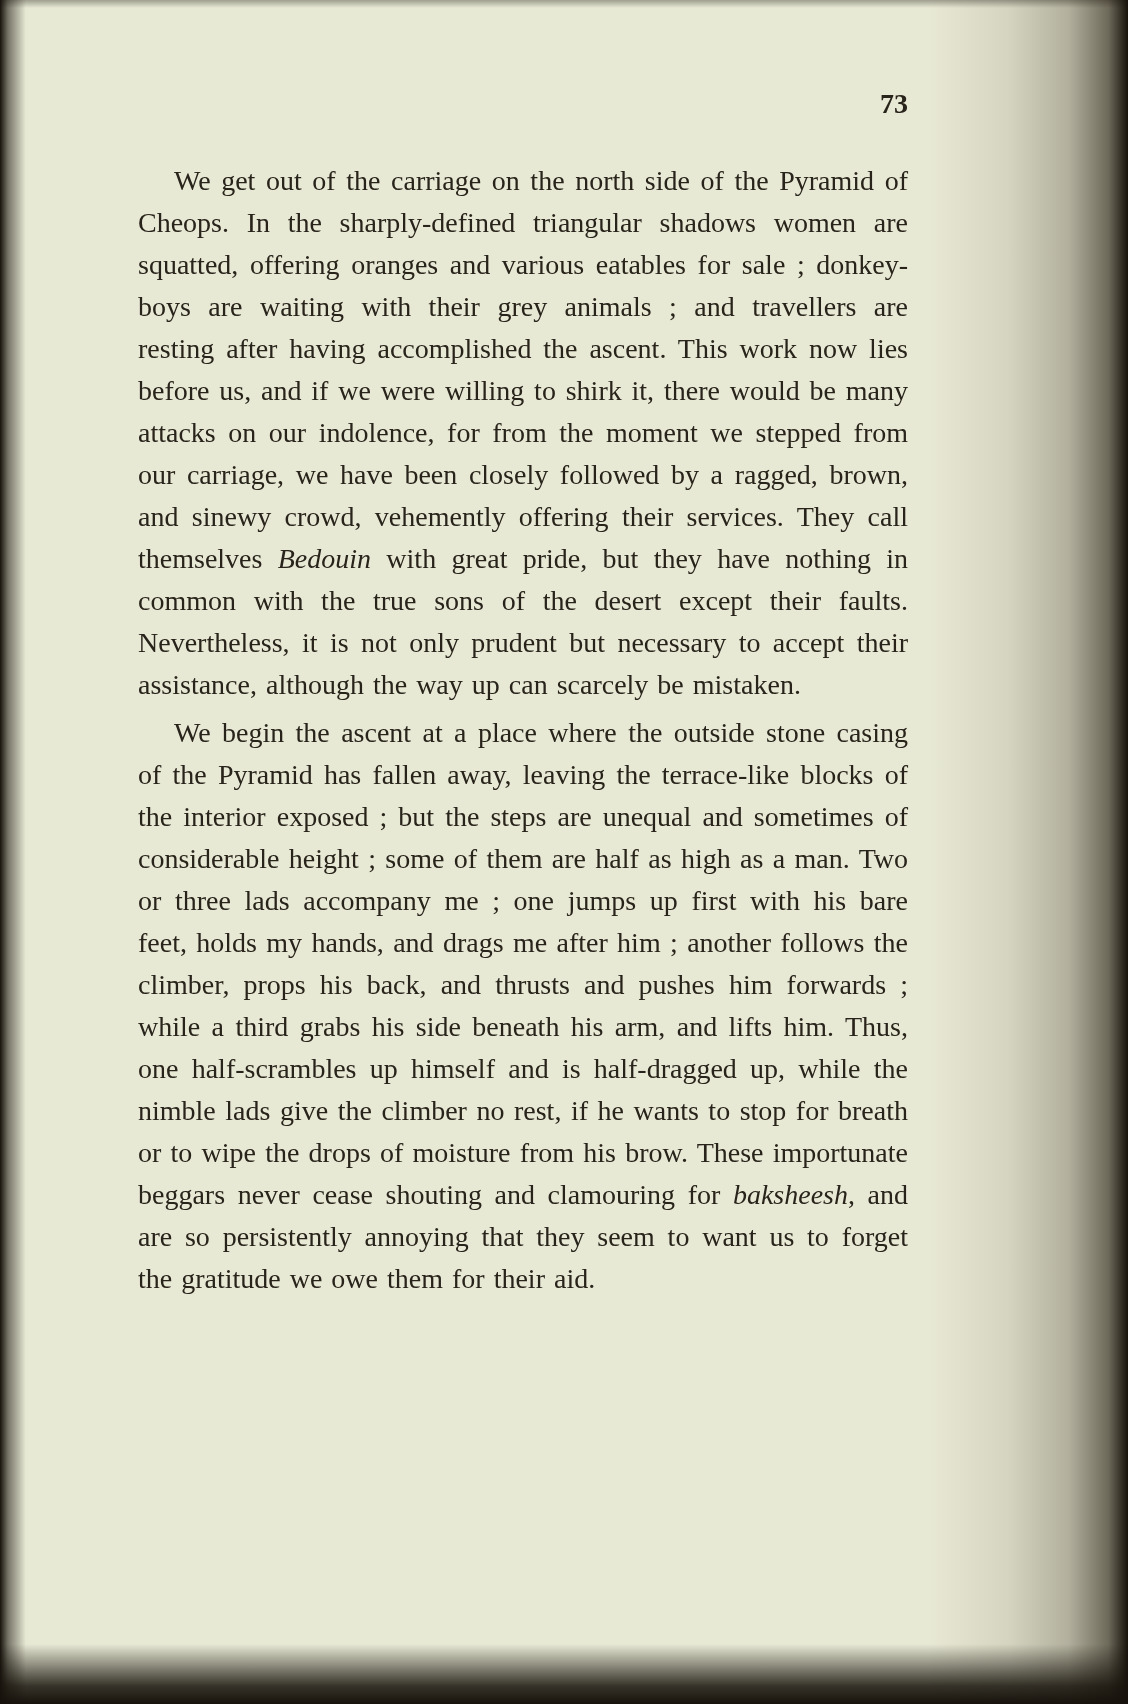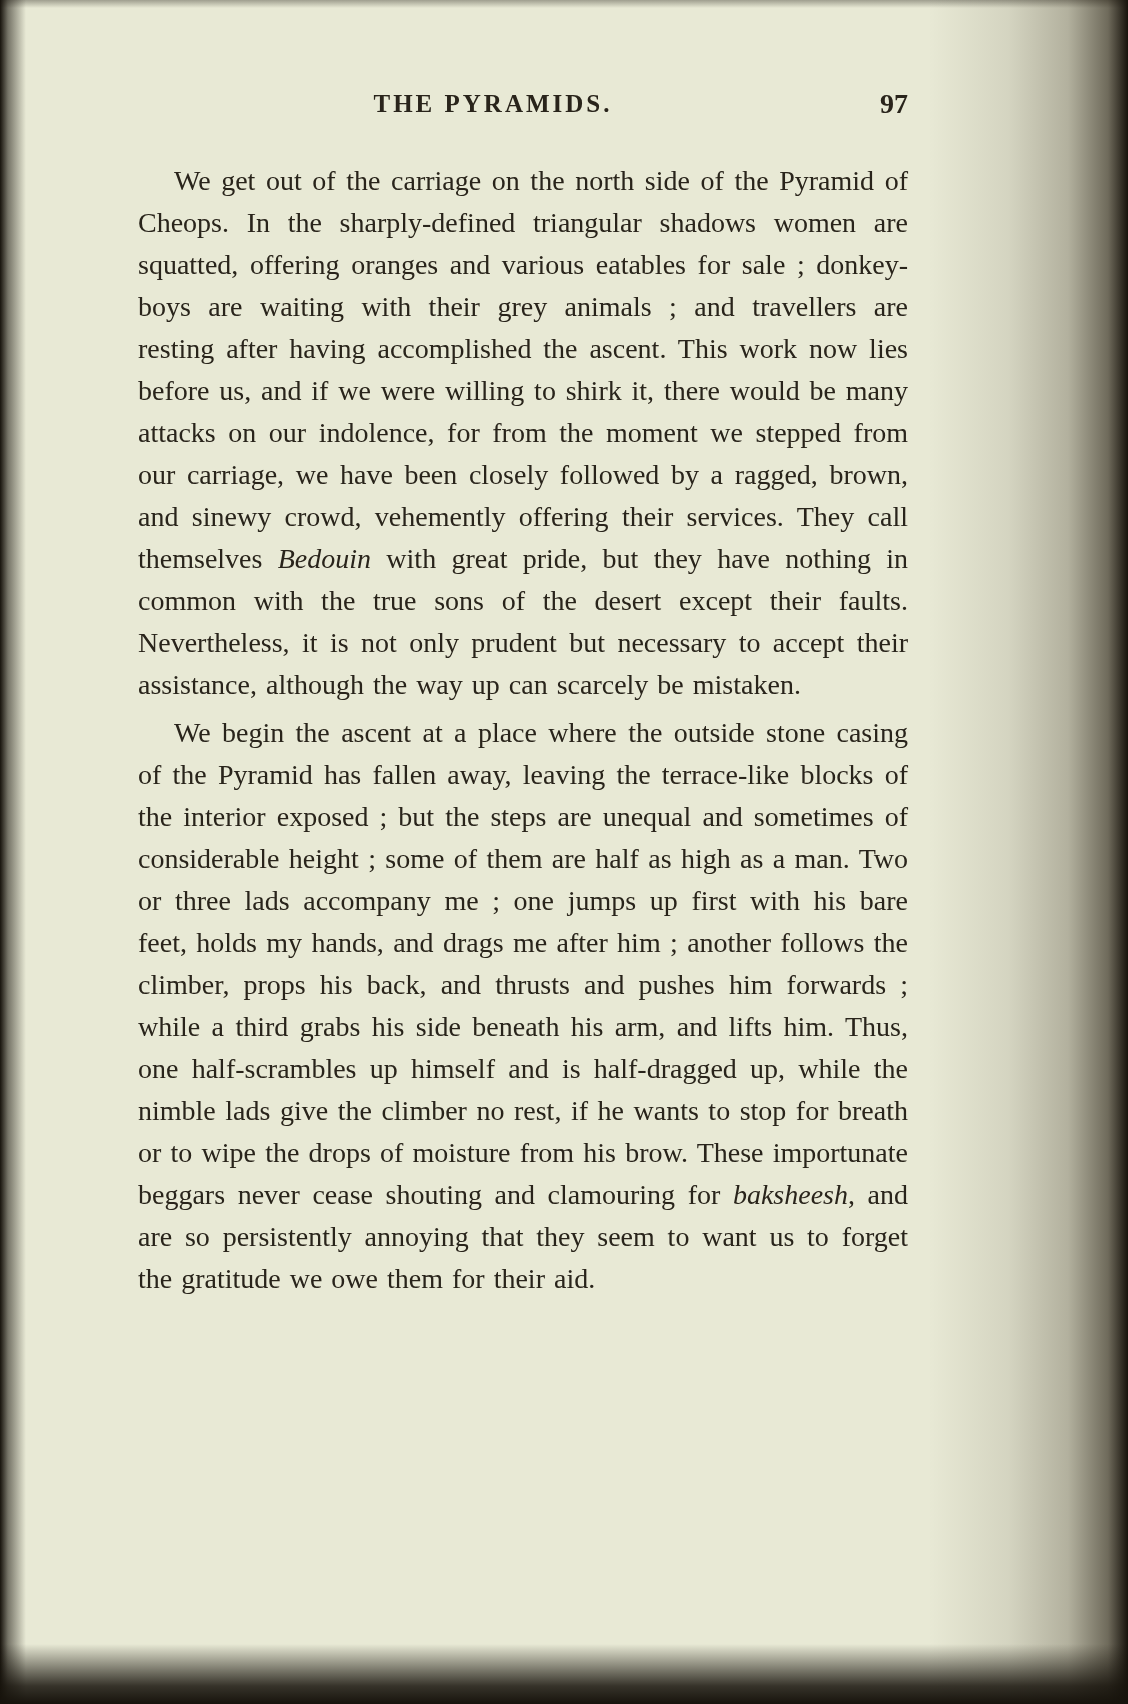--- a/index.html
+++ b/index.html
@@ -88,22 +88,21 @@
   .text-block p i {
     font-style: italic;
   }
 </style>
 </head>
 <body style="--paper: #e8e9d5; --ink: #29241b; --edge: #17130c;">
 
 <div class="scan">
   <div class="content">
     <div class="header">
-      <div class="running-head">THE PYRAMIDS.</div>
-      <div class="page-number">97</div>
+      <div class="page-number">73</div>
     </div>
     <div class="text-block">
         <p><span>We get out of the carriage on the north side of the Pyramid of Cheops.  In the sharply-defined triangular shadows women are squatted, offering oranges and various eatables for sale ; donkey-boys are waiting with their grey animals ; and travellers are resting after having accomplished the ascent.  This work now lies before us, and if we were willing to shirk it, there would be many attacks on our indolence, for from the moment we stepped from our carriage, we have been closely followed by a ragged, brown, and sinewy crowd, vehemently offering their services.  They call themselves </span><i>Bedouin</i><span> with great pride, but they have nothing in common with the true sons of the desert except their faults.  Nevertheless, it is not only prudent but necessary to accept their assistance, although the way up can scarcely be mistaken.</span></p>
         <p><span>We begin the ascent at a place where the outside stone casing of the Pyramid has fallen away, leaving the terrace-like blocks of the interior exposed ; but the steps are unequal and sometimes of considerable height ; some of them are half as high as a man.  Two or three lads accompany me ; one jumps up first with his bare feet, holds my hands, and drags me after him ; another follows the climber, props his back, and thrusts and pushes him forwards ; while a third grabs his side beneath his arm, and lifts him.  Thus, one half-scrambles up himself and is half-dragged up, while the nimble lads give the climber no rest, if he wants to stop for breath or to wipe the drops of moisture from his brow.  These importunate beggars never cease shouting and clamouring for </span><i>baksheesh</i><span>, and are so persistently annoying that they seem to want us to forget the gratitude we owe them for their aid.</span></p>
       </div>
   </div>
   <div class="edge-top"></div>
   <div class="edge-left"></div>
   <div class="edge-right"></div>
   <div class="edge-bottom"></div>

